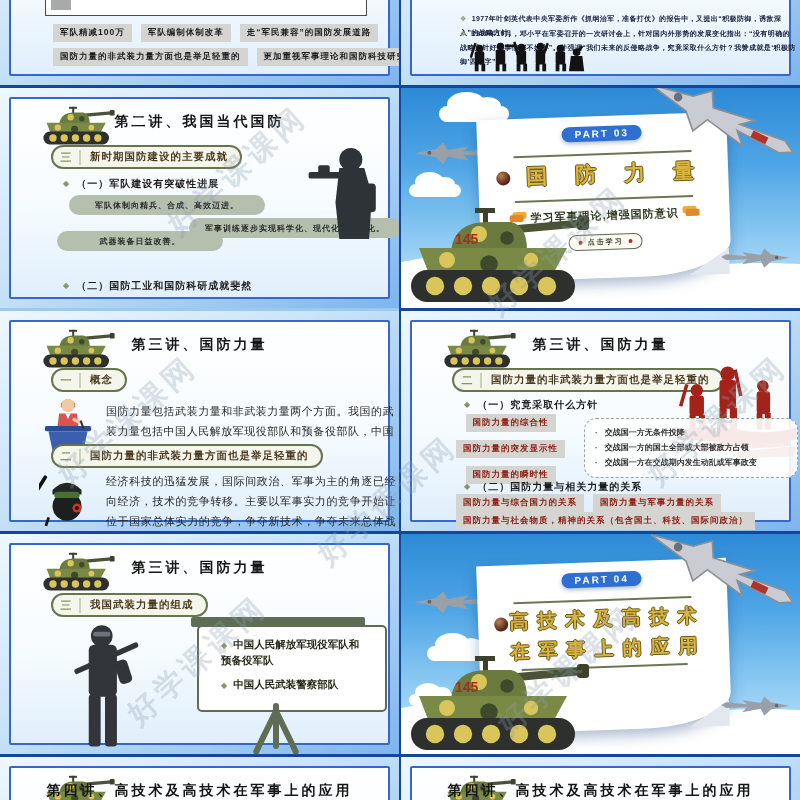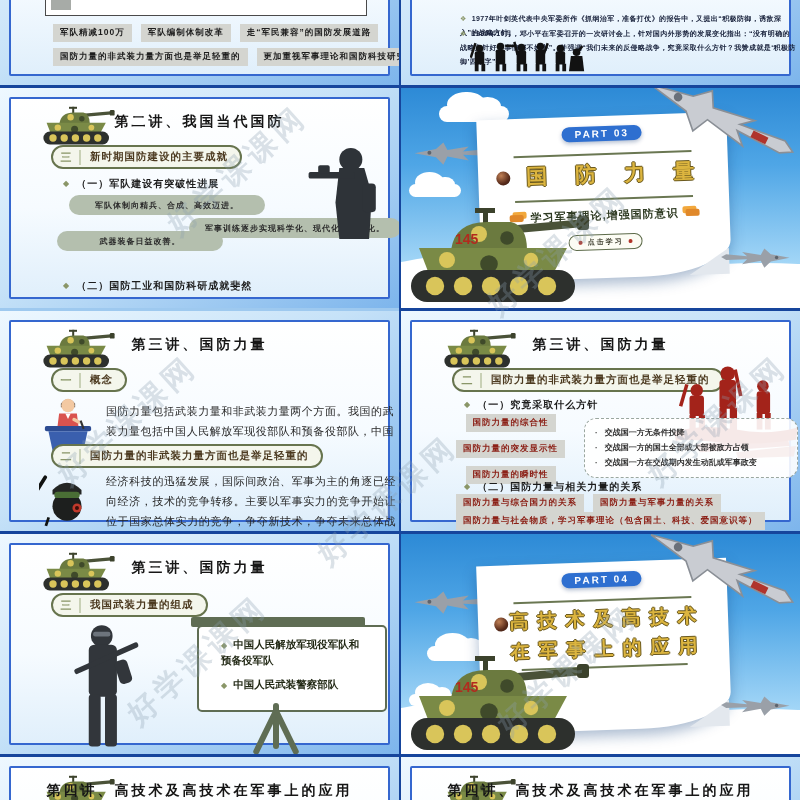--- a/index.html
+++ b/index.html
@@ -359,21 +359,21 @@
         <div>交战国一方无条件投降</div>
         <div>交战国一方的国土全部或大部被敌方占领</div>
         <div>交战国一方在交战期内发生动乱或军事政变</div>
       </div>
       <div class="point" style="left:52px;top:158px;">（二）国防力量与相关力量的关系</div>
       <div class="chiprow" style="left:44px;top:172px;">
         <span class="chip red">国防力量与综合国力的关系</span>
         <span class="chip red">国防力量与军事力量的关系</span>
       </div>
       <div class="chiprow" style="left:44px;top:190px;">
-        <span class="chip red">国防力量与社会物质，学习军事理论（包含国土、科技、爱国意识等）</span>
+        <span class="chip red">国防力量与社会物质，精神的关系（包含国土、科技、国际间政治）</span>
       </div>
     </div>
   </div>
 </div>
 
 <div class="cell" style="left:0;top:534px;height:220px;">
   <div class="cslide">
     <div class="cinner">
       <svg class="tank-sm" viewBox="0 0 100 52">
           <use href="#tanksym"></use>

